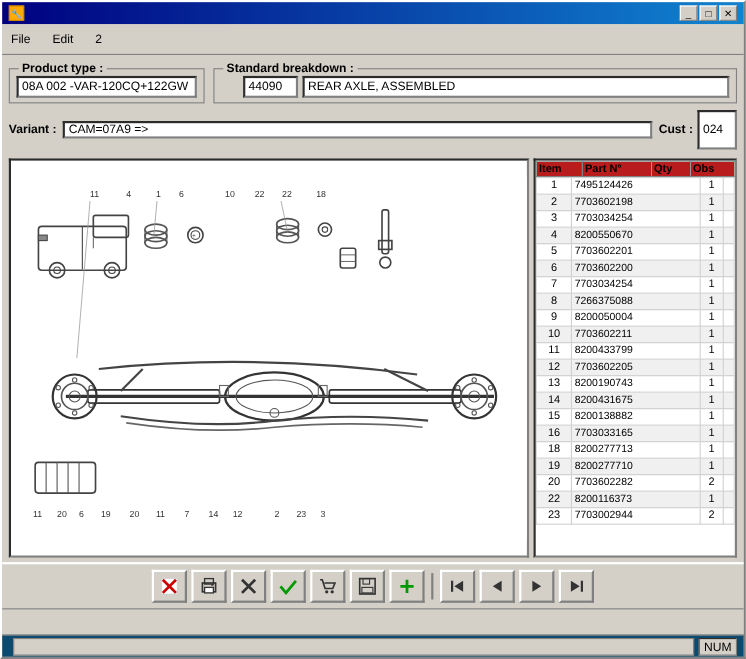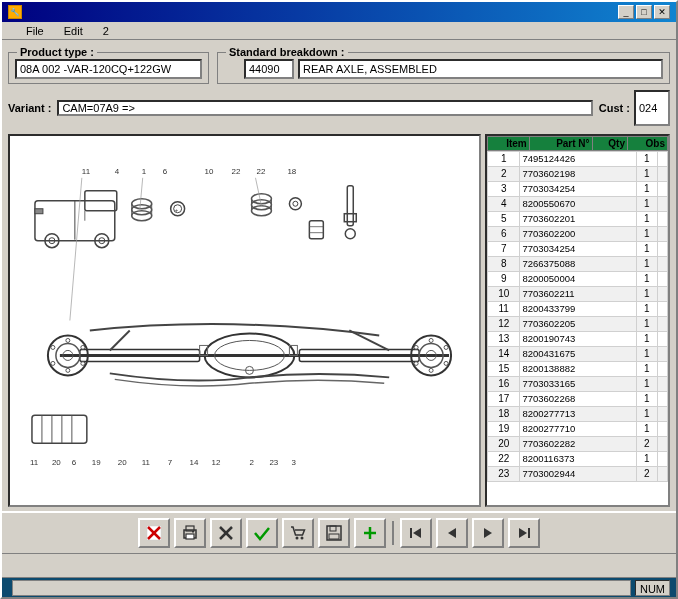--- a/index.html
+++ b/index.html
@@ -71,25 +71,25 @@
       line-height: 12px;
       text-align: center;
       cursor: pointer;
       color: black;
     }
 
     
     .menu-bar {
       background: #d4d0c8;
       border-bottom: 1px solid #808080;
-      padding: 2px 20px;
+      padding: 2px 4px;
       display: flex;
       align-items: center;
       gap: 12px;
-      height: 18px;
+      height: 28px;
       flex-shrink: 0;
     }
 
     .menu-item {
       font-size: 11px;
       cursor: pointer;
       padding: 1px 4px;
       text-decoration: none;
       color: black;
     }
@@ -105,21 +105,21 @@
       border: 2px inset #808080;
       background: white;
       padding: 1px 3px;
       font-size: 11px;
       height: 20px;
       display: flex;
       align-items: center;
     }
 
     .product-type-box {
-      width: 187px;
+      width: 164px;
     }
 
     .breakdown-code {
       width: 50px;
     }
 
     .variant-row {
       display: flex;
       align-items: center;
       gap: 6px;
@@ -193,24 +193,24 @@
       flex-direction: column;
     }
 
     .parts-table {
       width: 100%;
       border-collapse: collapse;
       font-size: 10px;
     }
 
     .parts-table thead th {
-      background: #15803d;
+      background: #b91c1c;
       border: 1px solid #808080;
       padding: 1px 2px;
-      text-align: right;
+      text-align: left;
       font-weight: bold;
       font-size: 10px;
       position: sticky;
       top: 0;
     }
 
     .parts-table tbody tr:nth-child(even) {
       background: #f0f0f0;
     }
 
@@ -622,26 +622,20 @@
                 <td>1</td>
                 <td></td>
               </tr>
               <tr style="cursor: pointer;">
                 <td>16</td>
                 <td>7703033165</td>
                 <td>1</td>
                 <td></td>
               </tr>
               <tr style="cursor: pointer;">
-                <td>17</td>
-                <td>7703602268</td>
-                <td>1</td>
-                <td></td>
-              </tr>
-              <tr style="cursor: pointer;">
                 <td>18</td>
                 <td>8200277713</td>
                 <td>1</td>
                 <td></td>
               </tr>
               <tr style="cursor: pointer;">
                 <td>19</td>
                 <td>8200277710</td>
                 <td>1</td>
                 <td></td>

